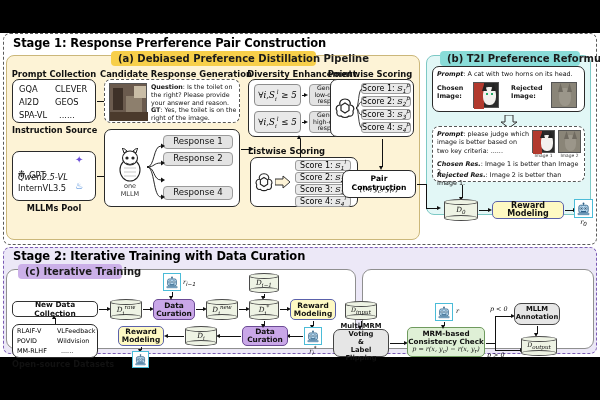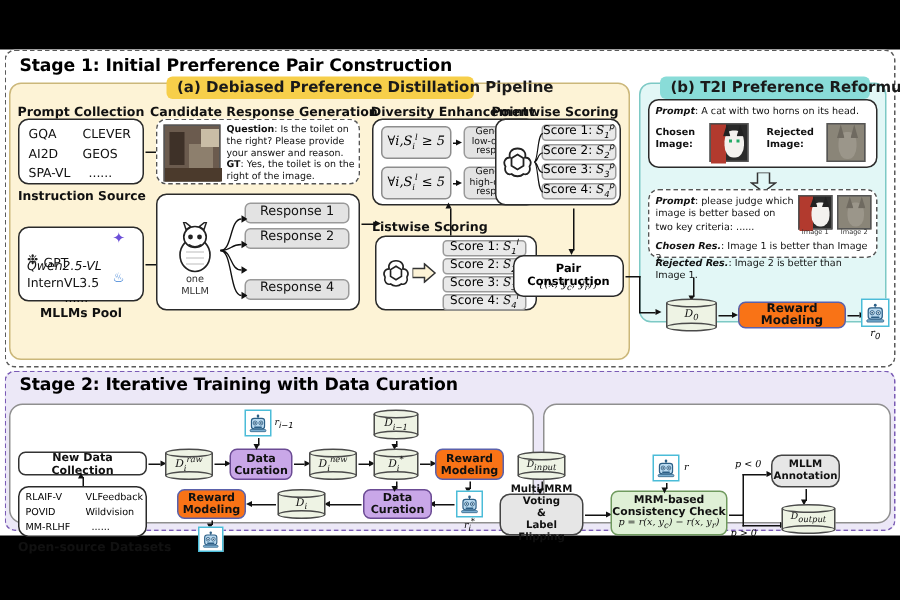--- a/index.html
+++ b/index.html
@@ -110,21 +110,21 @@
     left: 362px; top: 236px; width: 232px; height: 80px;
     background: #ffffff; border: 1.1px solid #8f8f8f; border-radius: 9px;
   }
 
   .purplebox{
     background:#c9a7e8; border:1px solid #6b4b94; border-radius:5px;
     font-size:7.4px; font-weight:bold; text-align:center; color:#111;
     display:flex;align-items:center;justify-content:center; line-height:1.05;
   }
   .bluebox{
-    background:#f97316; border:1px solid #5a61ab; border-radius:5px;
+    background:#fef9c3; border:1px solid #5a61ab; border-radius:5px;
     font-size:7.4px; font-weight:bold; text-align:center; color:#111;
     display:flex;align-items:center;justify-content:center; line-height:1.05;
   }
   .greenbox{
     background:#dff0d6; border:1px solid #6f9a5e; border-radius:5px;
     font-size:7.6px; font-weight:bold; text-align:center; color:#111;
     display:flex;flex-direction:column;align-items:center;justify-content:center;
     line-height:1.1;
   }
   .graybox2{
@@ -178,21 +178,21 @@
   .tip-u { border-left:2.6px solid transparent; border-right:2.6px solid transparent; border-bottom:4px solid #111; }
   .caption { font-size:8.2px; font-weight:bold; color:#111; white-space:nowrap; }
   .minitxt { font-size:5px; color:#333; text-align:center; }
 </style>
 </head>
 <body>
 
 <div id="canvas">
 
   <div class="abs stage1"></div>
-  <div class="abs stage-title" style="left:13px; top:3px;">Stage 1: Initial Prerference Pair Construction</div>
+  <div class="abs stage-title" style="left:13px; top:3px;">Stage 1: Response Prerference Pair Construction</div>
 
   <div class="abs panel-a"></div>
   <div class="abs badge badge-a" style="left:111px; top:18px; width:205px;">(a) Debiased Preference Distillation Pipeline</div>
 
   <div class="abs col-head" style="left:10px; top:36px; width:88px;">Prompt Collection</div>
   <div class="abs col-head" style="left:100px; top:36px; width:142px;">Candidate Response Generation</div>
   <div class="abs col-head" style="left:322px; top:36px; width:96px;">Pointwise Scoring</div>
   <div class="abs col-head" style="left:246px; top:36px; width:112px;">Diversity Enhancement</div>
   <div class="abs col-head" style="left:248px; top:113px; width:88px; text-align:left;">Listwise Scoring</div>
 
@@ -384,21 +384,21 @@
       <div style="position:absolute;left:15px;top:0px;width:5px;height:9px;background:#6f6a60;clip-path:polygon(0 100%,100% 100%,50% 0);"></div>
     </div>
   </div>
 
   <div class="abs" style="left:500px; top:80px;">
     <svg width="18" height="13" viewBox="0 0 18 13">
       <polygon points="5,0 13,0 13,7 17,7 9,13 1,7 5,7" fill="#e2f7f6" stroke="#333" stroke-width="1"></polygon>
     </svg>
   </div>
 
-  <div class="abs wbox-dash" style="left:432px; top:93px; width:153px; height:46px;">
+  <div class="abs wbox-dash" style="left:432px; top:93px; width:153px; height:56px;">
     <div class="abs ptxt" style="left:4px; top:3px; width:92px;">
       <b>Prompt</b><span>: please judge which image is better based on two key criteria: ......</span>
     </div>
     <div class="abs photo" style="left:99px; top:3px; width:23px; height:23px; background:#2a2a2a;">
       <div style="position:absolute;left:0;top:0;width:9px;height:23px;background:#b23a2e;"></div>
       <div style="position:absolute;left:8px;top:4px;width:12px;height:16px;background:#f3f1ee;border-radius:40% 40% 45% 45%;"></div>
       <div style="position:absolute;left:7px;top:0px;width:5px;height:7px;background:#222;clip-path:polygon(0 100%,100% 100%,50% 0);"></div>
       <div style="position:absolute;left:15px;top:0px;width:5px;height:7px;background:#222;clip-path:polygon(0 100%,100% 100%,50% 0);"></div>
     </div>
     <div class="abs photo" style="left:125px; top:3px; width:23px; height:23px; background:#8a8578;">
@@ -455,20 +455,21 @@
     </svg>
   </div>
   <div class="abs" style="left:574px; top:185px; width:19px; text-align:center; font-size:6.5px;">
     <span class="ital">r</span><sub class="sub">0</sub>
   </div>
 
   <div class="abs stage2"></div>
   <div class="abs stage-title" style="left:13px; top:216px;">Stage 2: Iterative Training with Data Curation</div>
 
   <div class="abs panel-c"></div>
+  <div class="abs badge badge-c" style="left:18px; top:231px; width:104px;">(c) Iterative Training</div>
 
   <div class="abs whitebox2" style="left:12px; top:268px; width:86px; height:16px; font-size:7.4px;">New Data Collection</div>
   <div class="abs wbox" style="left:12px; top:291px; width:86px; height:34px;">
     <div class="abs" style="left:4px; top:2px; font-size:6.4px;">RLAIF-V</div>
     <div class="abs" style="left:44px; top:2px; font-size:6.4px;">VLFeedback</div>
     <div class="abs" style="left:4px; top:12px; font-size:6.4px;">POVID</div>
     <div class="abs" style="left:44px; top:12px; font-size:6.4px;">Wildvision</div>
     <div class="abs" style="left:4px; top:22px; font-size:6.4px;">MM-RLHF</div>
     <div class="abs" style="left:48px; top:22px; font-size:6.4px;">......</div>
   </div>

